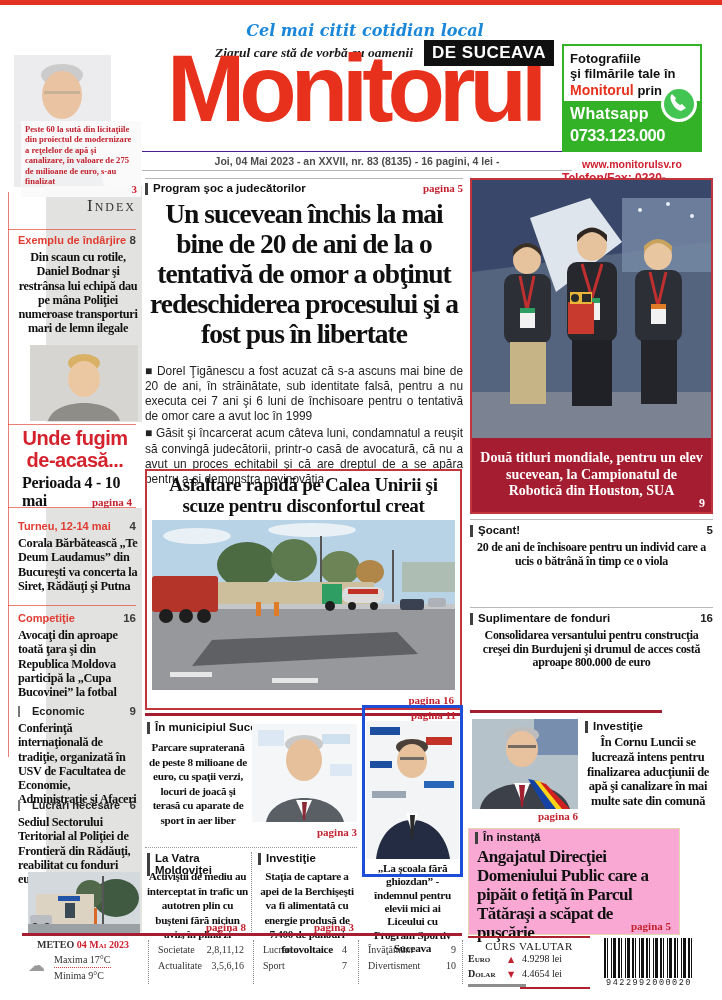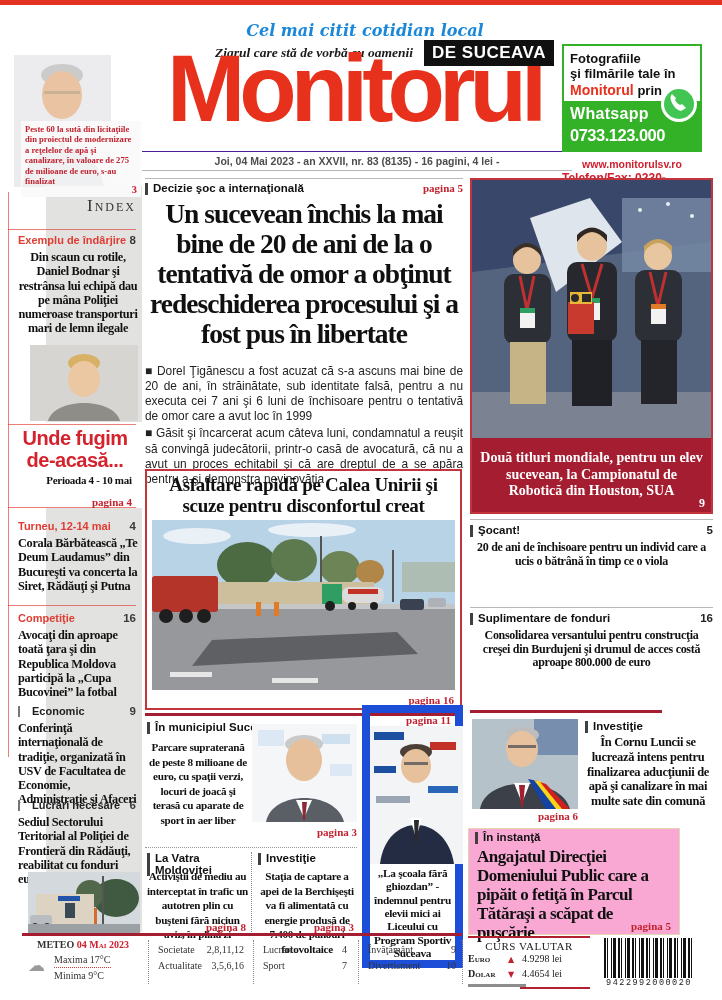--- a/index.html
+++ b/index.html
@@ -46,37 +46,37 @@
   .grayband{background:#e2e2e1;}
   .index-title{left:40px;top:196px;width:96px;text-align:right;font-family:"Liberation Serif",serif;
      font-variant:small-caps;font-size:17px;letter-spacing:2px;color:#333;}
   .side-kick{left:18px;width:118px;}
   .side-kick .lab{color:#e03c31;font-weight:bold;font-size:11px;}
   .side-kick .num{color:#3a3a3a;font-weight:bold;font-size:11.5px;}
   .side-kick-dark .lab{color:#1f1f1f;border-left:2px solid #777;padding-left:12px;}
   .side-title{left:18px;width:120px;font-size:12.3px;line-height:1.16;}
   .side-promo-title{left:12px;top:428px;width:126px;text-align:center;color:#d5232e;
      font-weight:bold;font-size:20px;line-height:1.08;letter-spacing:-.5px;}
-  .side-promo-sub{left:36px;top:474px;width:106px;text-align:center;font-size:11px;line-height:1.1;}
+  .side-promo-sub{left:22px;top:474px;width:106px;text-align:left;font-size:16px;line-height:1.1;}
   .redv{background:rgba(224,57,46,.65);width:1px;}
   .redh{background:rgba(224,57,46,.65);height:1px;}
   
   .lead-kicker{left:145px;top:183px;width:318px;}
   .lead-headline{left:144px;top:199px;width:320px;text-align:center;font-size:27.5px;line-height:1.09;letter-spacing:-1px;}
   .lead-bullets{left:145px;top:364px;width:318px;font-size:11.9px;line-height:1.27;text-align:justify;color:#222;}
   .lead-bullets p{margin:0 0 2px 0;}
   
   .roadbox{left:145px;top:469px;width:317px;height:241px;border:2px solid #c2353c;box-sizing:border-box;}
   .road-title{margin:4px 6px 3px 6px;text-align:center;font-size:19px;line-height:1.1;}
   .road-pagina{position:absolute;right:6px;bottom:2px;}
   
   .parking-kick{left:147px;top:722px;width:150px;}
   .parking-text{left:147px;top:740px;width:102px;text-align:center;font-size:11.2px;line-height:1.3;}
   .small-text{font-size:11.2px;line-height:1.3;text-align:center;}
-  .sportsbox{left:362px;top:705px;width:101px;height:263px;border:8px solid #1d4ed8;box-sizing:border-box;}
+  .sportsbox{left:362px;top:705px;width:101px;height:172px;border:3px solid #1d4ed8;box-sizing:border-box;}
   .sports-caption{margin:3px 3px 0 3px;text-align:center;font-size:11.3px;line-height:1.18;}
   
   .robobox{left:470px;top:178px;width:243px;border:2px solid #c2353c;box-sizing:border-box;background:#a51d30;}
   .robo-caption{position:relative;color:#fff;text-align:center;font-family:"Liberation Serif",serif;
      font-weight:bold;font-size:14px;line-height:1.18;padding:4px 8px 12px 8px;margin-top:8px;}
   .robo-page{position:absolute;right:6px;bottom:1px;font-size:12px;color:#fff;font-weight:bold;}
   .right-kick{left:470px;width:243px;}
   .right-headline{left:470px;width:243px;text-align:center;font-size:12px;line-height:1.13;}
   .cornu-text{left:582px;top:735px;width:132px;text-align:center;font-size:12.5px;line-height:1.18;}
   .courtbox{left:468px;top:828px;width:212px;height:107px;background:#f9a8d4;border:1px solid #e3d7b2;box-sizing:border-box;}
@@ -207,21 +207,21 @@
     <rect x="74" y="4" width="2" height="48" fill="#555"></rect>
     <rect x="66" y="36" width="3" height="16" fill="#d86a2a"></rect>
     <rect x="2" y="43" width="22" height="10" rx="3" fill="#b9bcc0"></rect>
     <circle cx="7" cy="54" r="3" fill="#333"></circle>
       <circle cx="19" cy="54" r="3" fill="#333"></circle>
     <rect y="52" width="112" height="10" fill="#9aa0a4"></rect>
   </svg>
 
   <div class="abs hairline" style="left:145px;top:178px;width:318px;height:1px;"></div>
   <div class="abs kicker lead-kicker">
-    <span class="bar">Decizie şoc a internaţională</span>
+    <span class="bar">Program şoc a judecătorilor</span>
     <span class="pagina">pagina 5</span>
   </div>
   <div class="abs hserif lead-headline">Un sucevean închis la mai bine de 20 de ani de la o tentativă de omor a obţinut redeschiderea procesului şi a fost pus în libertate</div>
   <div class="abs lead-bullets">
     <p>■ Dorel Ţigănescu a fost acuzat că s-a ascuns mai bine de 20 de ani, în străinătate, sub identitate falsă, pentru a nu executa cei 7 ani şi 6 luni de închisoare pentru o tentativă de omor care a avut loc în 1999</p>
     <p>■ Găsit şi încarcerat acum câteva luni, condamnatul a reuşit să convingă judecătorii, printr-o casă de avocatură, că nu a avut un proces echitabil şi că are dreptul de a se apăra pentru a-şi demonstra nevinovăţia</p>
   </div>
 
   <div class="abs roadbox">
     <div class="hserif road-title">Asfaltare rapidă pe Calea Unirii şi scuze pentru disconfortul creat</div>

